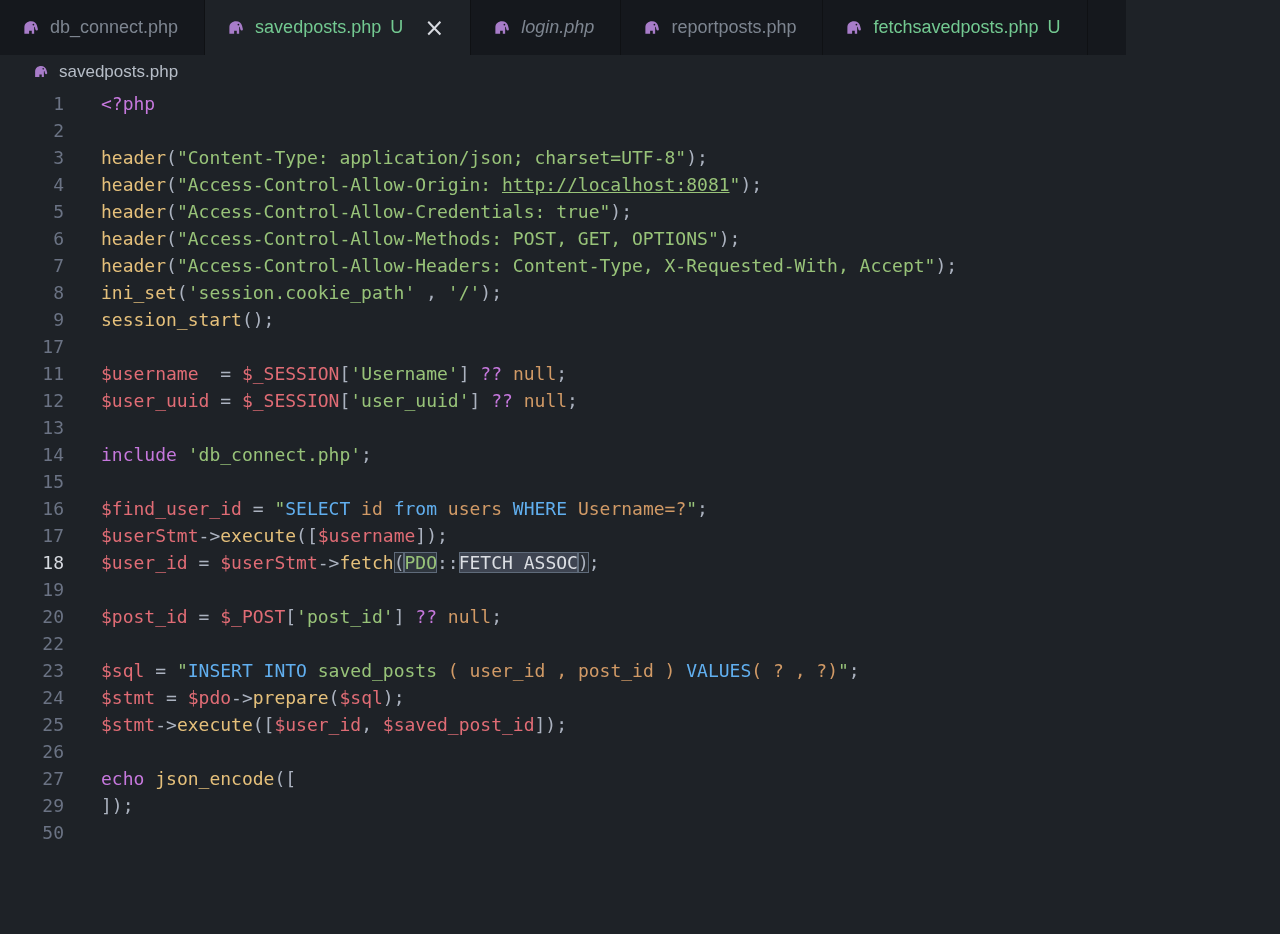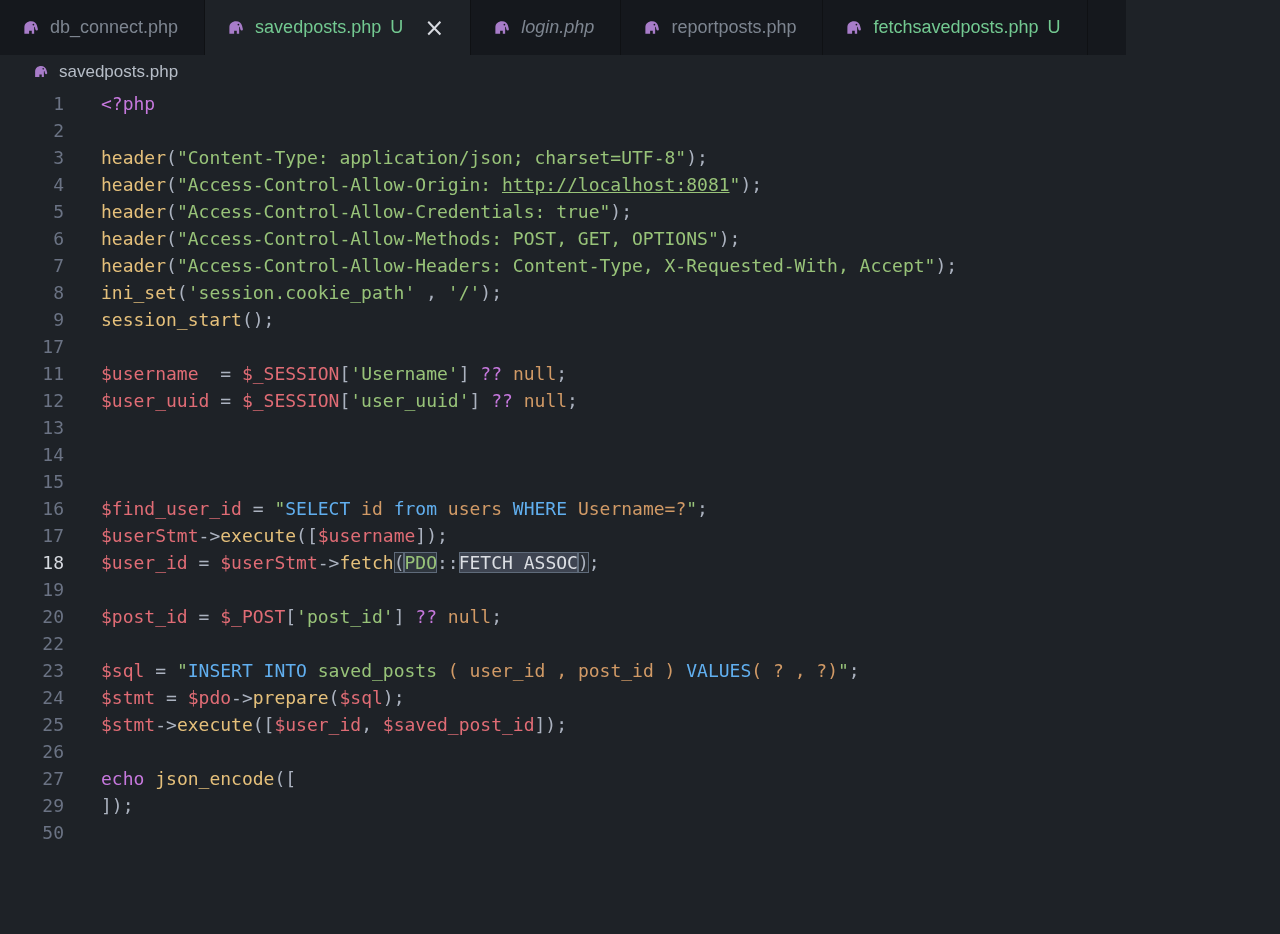--- a/index.html
+++ b/index.html
@@ -156,21 +156,21 @@
     <div class="line"><div class="ln">4</div><div class="code"><span class="tok-func">header</span><span class="tok-fg">(</span><span class="tok-str">"Access-Control-Allow-Origin: </span><span class="tok-str underline">http://localhost:8081</span><span class="tok-str">"</span><span class="tok-fg">);</span></div></div>
     <div class="line"><div class="ln">5</div><div class="code"><span class="tok-func">header</span><span class="tok-fg">(</span><span class="tok-str">"Access-Control-Allow-Credentials: true"</span><span class="tok-fg">);</span></div></div>
     <div class="line"><div class="ln">6</div><div class="code"><span class="tok-func">header</span><span class="tok-fg">(</span><span class="tok-str">"Access-Control-Allow-Methods: POST, GET, OPTIONS"</span><span class="tok-fg">);</span></div></div>
     <div class="line"><div class="ln">7</div><div class="code"><span class="tok-func">header</span><span class="tok-fg">(</span><span class="tok-str">"Access-Control-Allow-Headers: Content-Type, X-Requested-With, Accept"</span><span class="tok-fg">);</span></div></div>
     <div class="line"><div class="ln">8</div><div class="code"><span class="tok-func">ini_set</span><span class="tok-fg">(</span><span class="tok-str">'session.cookie_path'</span><span class="tok-fg"> , </span><span class="tok-str">'/'</span><span class="tok-fg">);</span></div></div>
     <div class="line"><div class="ln">9</div><div class="code"><span class="tok-func">session_start</span><span class="tok-fg">();</span></div></div>
     <div class="line"><div class="ln">17</div><div class="code"></div></div>
     <div class="line"><div class="ln">11</div><div class="code"><span class="tok-var">$username</span><span class="tok-fg">  = </span><span class="tok-var">$_SESSION</span><span class="tok-fg">[</span><span class="tok-str">'Username'</span><span class="tok-fg">] </span><span class="tok-purple">??</span><span class="tok-fg"> </span><span class="tok-orange">null</span><span class="tok-fg">;</span></div></div>
     <div class="line"><div class="ln">12</div><div class="code"><span class="tok-var">$user_uuid</span><span class="tok-fg"> = </span><span class="tok-var">$_SESSION</span><span class="tok-fg">[</span><span class="tok-str">'user_uuid'</span><span class="tok-fg">] </span><span class="tok-purple">??</span><span class="tok-fg"> </span><span class="tok-orange">null</span><span class="tok-fg">;</span></div></div>
     <div class="line"><div class="ln">13</div><div class="code"></div></div>
-    <div class="line"><div class="ln">14</div></div>
+    <div class="line"><div class="ln">14</div><div class="code"><span class="tok-purple">include</span><span class="tok-fg"> </span><span class="tok-str">'db_connect.php'</span><span class="tok-fg">;</span></div></div>
     <div class="line"><div class="ln">15</div><div class="code"></div></div>
     <div class="line"><div class="ln">16</div><div class="code"><span class="tok-var">$find_user_id</span><span class="tok-fg"> = </span><span class="tok-str">"</span><span class="tok-blue">SELECT</span><span class="tok-orange"> id </span><span class="tok-blue">from</span><span class="tok-orange"> users </span><span class="tok-blue">WHERE</span><span class="tok-orange"> Username=?</span><span class="tok-str">"</span><span class="tok-fg">;</span></div></div>
     <div class="line"><div class="ln">17</div><div class="code"><span class="tok-var">$userStmt</span><span class="tok-fg">-&gt;</span><span class="tok-func">execute</span><span class="tok-fg">([</span><span class="tok-var">$username</span><span class="tok-fg">]);</span></div></div>
     <div class="line"><div class="ln active">18</div><div class="code"><span class="tok-var">$user_id</span><span class="tok-fg"> = </span><span class="tok-var">$userStmt</span><span class="tok-fg">-&gt;</span><span class="tok-func">fetch</span><span class="tok-fg box-match">(</span><span class="tok-str box-word">PDO</span><span class="tok-fg">::</span><span class="tok-white box-sel">FETCH_ASSOC</span><span class="tok-fg box-match">)</span><span class="tok-fg">;</span></div></div>
     <div class="line"><div class="ln">19</div><div class="code"></div></div>
     <div class="line"><div class="ln">20</div><div class="code"><span class="tok-var">$post_id</span><span class="tok-fg"> = </span><span class="tok-var">$_POST</span><span class="tok-fg">[</span><span class="tok-str">'post_id'</span><span class="tok-fg">] </span><span class="tok-purple">??</span><span class="tok-fg"> </span><span class="tok-orange">null</span><span class="tok-fg">;</span></div></div>
     <div class="line"><div class="ln">22</div><div class="code"></div></div>
     <div class="line"><div class="ln">23</div><div class="code"><span class="tok-var">$sql</span><span class="tok-fg"> = </span><span class="tok-str">"</span><span class="tok-blue">INSERT INTO</span><span class="tok-orange"> </span><span class="tok-str">saved_posts</span><span class="tok-orange"> ( user_id , post_id ) </span><span class="tok-blue">VALUES</span><span class="tok-orange">( ? , ?)</span><span class="tok-str">"</span><span class="tok-fg">;</span></div></div>
     <div class="line"><div class="ln">24</div><div class="code"><span class="tok-var">$stmt</span><span class="tok-fg"> = </span><span class="tok-var">$pdo</span><span class="tok-fg">-&gt;</span><span class="tok-func">prepare</span><span class="tok-fg">(</span><span class="tok-var">$sql</span><span class="tok-fg">);</span></div></div>
     <div class="line"><div class="ln">25</div><div class="code"><span class="tok-var">$stmt</span><span class="tok-fg">-&gt;</span><span class="tok-func">execute</span><span class="tok-fg">([</span><span class="tok-var">$user_id</span><span class="tok-fg">, </span><span class="tok-var">$saved_post_id</span><span class="tok-fg">]);</span></div></div>

